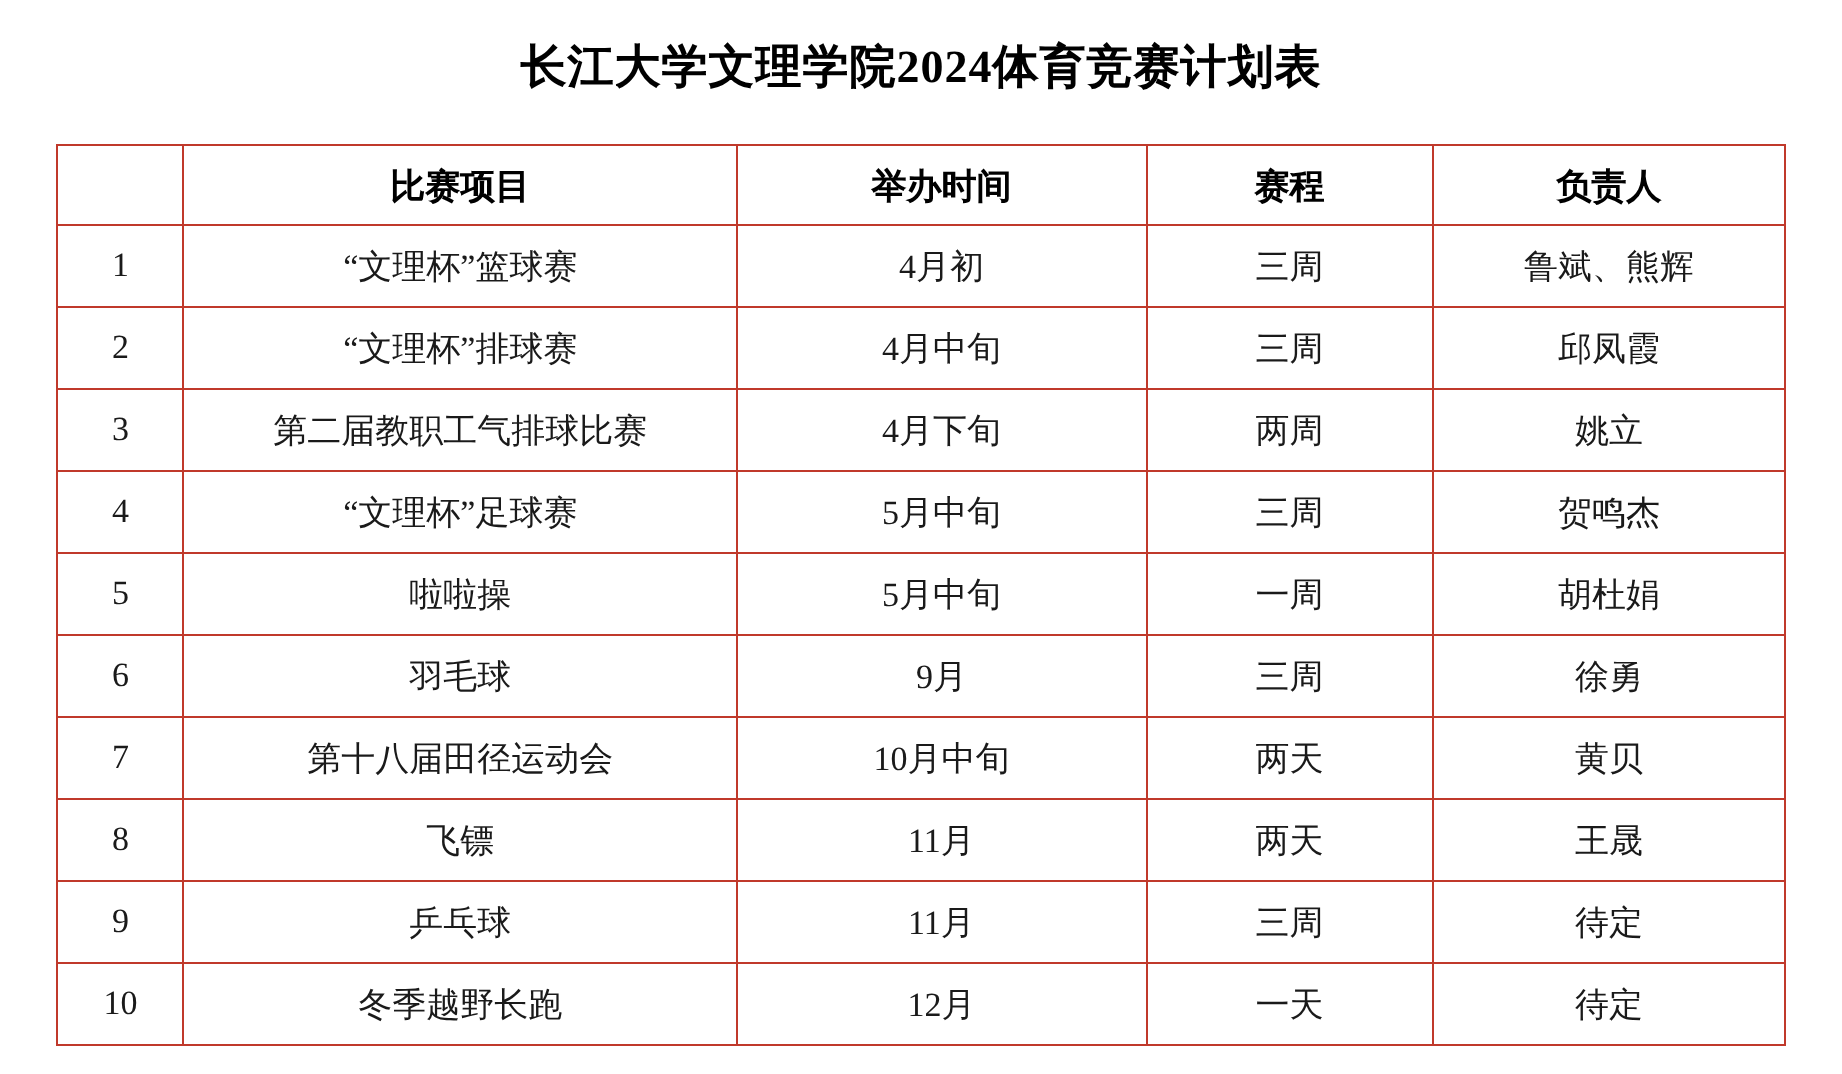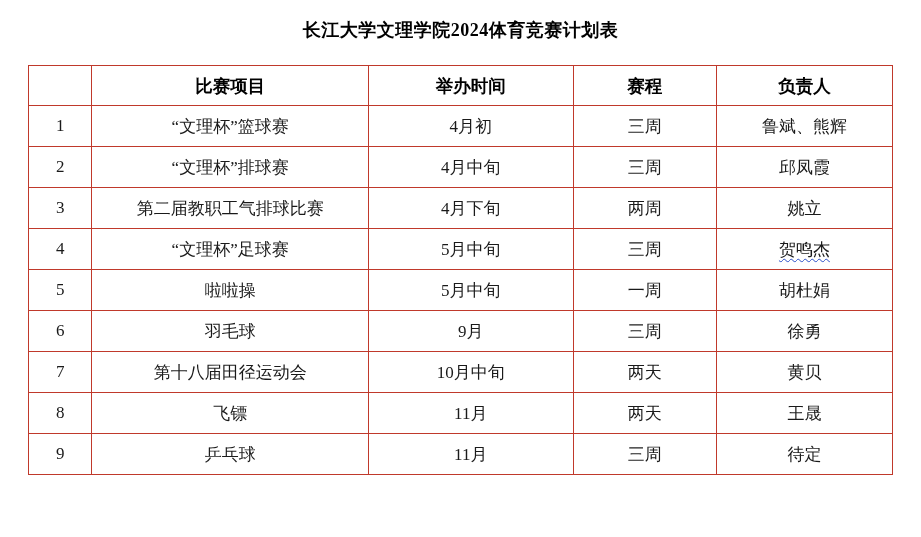--- a/index.html
+++ b/index.html
@@ -16,21 +16,21 @@
   }
   .page {
     position: relative;
     width: 921px;
     height: 537px;
     box-sizing: border-box;
   }
   .doc-title {
     text-align: center;
     font-family: "Liberation Serif", serif;
-    font-size: 18px;
+    font-size: 23px;
     font-weight: bold;
     letter-spacing: 0.5px;
     margin: 0;
     padding-top: 18px;
     padding-bottom: 11px;
     color: #000000;
   }
   .table-wrap {
     padding: 12px 28px;
     box-sizing: border-box;
@@ -63,21 +63,20 @@
   .col-item  { width: 270px; }
   .col-time  { width: 200px; }
   .col-dur   { width: 140px; }
   .col-owner { width: 172px; }
 
   td.idx {
     color: #4d4d4d;
     font-size: 16px;
   }
   .wavy {
-    text-decoration: underline;
     text-decoration-style: wavy;
     text-decoration-color: #2b50c8;
     text-decoration-thickness: 1px;
     text-underline-offset: 3px;
   }
   .wavy-red {
     text-decoration-style: wavy;
     text-decoration-color: #d0342c;
     text-decoration-thickness: 1px;
     text-underline-offset: 3px;
@@ -168,17 +167,24 @@
         </tr>
 
         <tr>
           <td class="idx">9</td>
           <td>乒乓球</td>
           <td>11月</td>
           <td>三周</td>
           <td>待定</td>
         </tr>
 
+        <tr>
+          <td class="idx">10</td>
+          <td>冬季越野长跑</td>
+          <td>12月</td>
+          <td>一天</td>
+          <td>待定</td>
+        </tr>
 
       </tbody>
     </table>
   </div>
 </div>
 
 </body></html>

